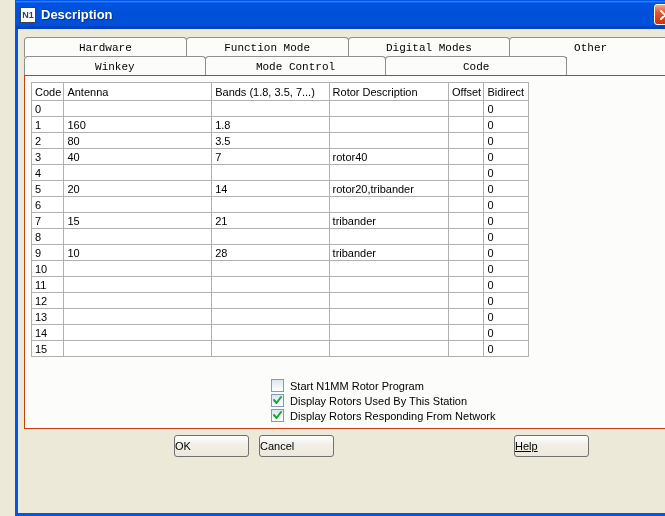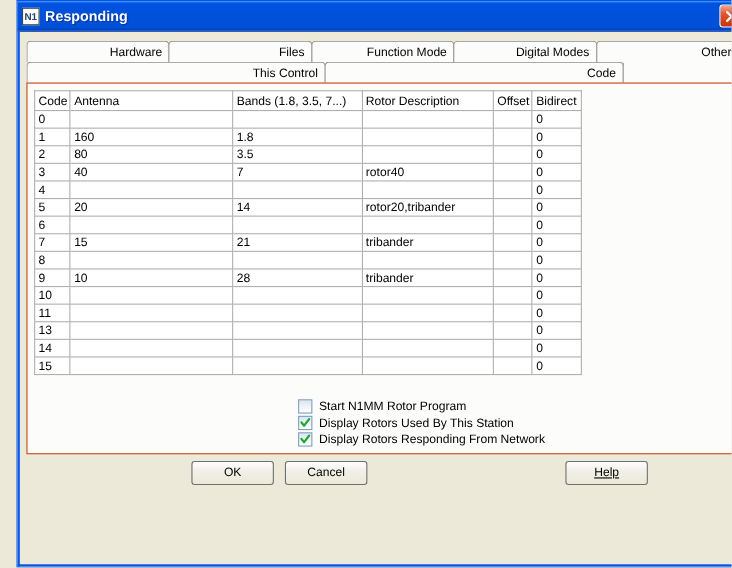--- a/index.html
+++ b/index.html
@@ -58,25 +58,26 @@
   
   .tabs-wrap { position: relative; margin-top: 2px; }
   .tabrow { display: flex; }
   .tab {
     height: 20px;
     border: 1px solid #8f8f8f;
     border-bottom: none;
     background: #fcfcfa;
     border-top-left-radius: 4px;
     border-top-right-radius: 4px;
-    display: flex; align-items: center; justify-content: flex-end;
+    display: flex; align-items: center; justify-content: center;
     padding: 0 6px;
     margin-right: -1px;
     position: relative;
     color: #000;
+    font-family: Liberation Mono, monospace;
   }
   .tabrow.row1 .tab { flex: 1; }
   .tabrow.row2 .tab { flex: 1; margin-top: -1px; }
   .tab.active {
     background: #fcfcfa;
     z-index: 3;
     box-shadow: inset 0 2px 0 #f2c261;
   }
   .tab.active span { position: relative; }
   .tab.active span::after {
@@ -144,65 +145,65 @@
     display: flex;
     padding: 6px 0 2px 0;
     justify-content: flex-start;
     gap: 10px;
   }
   .btn {
     width: 75px; height: 22px;
     border: 1px solid #707070;
     border-radius: 3px;
     background: linear-gradient(to bottom, #fff 0%, #f1f0e8 40%, #ece9d8 100%);
-    display: flex; align-items: center; justify-content: center;
+    display: flex; align-items: center; 
     color: #000;
   }
   .btn.help { text-decoration: underline; }
   .btnspacer1 { width: 140px; }
   .btnspacer2 { flex: 1; max-width: 160px; }
 </style>
 </head>
 <body>
 
 <div class="window">
 
   <div class="titlebar">
     <div class="app-icon">N1</div>
-    <div class="title-text">Responding</div>
+    <div class="title-text">Description</div>
     <div class="close-btn">
       <svg viewBox="0 0 10 10">
         <path d="M1 1 L9 9 M9 1 L1 9" stroke="#fff" stroke-width="2" stroke-linecap="round" fill="none"></path>
       </svg>
     </div>
   </div>
 
   <div class="client">
 
     <div class="tabs-wrap">
       <div class="tabrow row1" id="tabrow1">
           <div class="tab">
             <span>Hardware</span>
           </div>
           <div class="tab">
-            <span>Files</span>
-          </div>
-          <div class="tab">
             <span>Function Mode</span>
           </div>
           <div class="tab">
             <span>Digital Modes</span>
           </div>
           <div class="tab">
             <span>Other</span>
           </div>
         </div>
       <div class="tabrow row2" id="tabrow2">
           <div class="tab">
-            <span>This Control</span>
+            <span>Winkey</span>
+          </div>
+          <div class="tab">
+            <span>Mode Control</span>
           </div>
           <div class="tab">
             <span>Code</span>
           </div>
           <div style="flex: 0 0 105px; border-left: 1px solid rgb(143, 143, 143); border-image: initial; border-top: none; border-right: none; border-bottom: none; margin-top: -1px; background: rgb(252, 252, 250);"></div>
         </div>
 
       <div class="tabpage">
 
         <table class="grid">
@@ -315,20 +316,28 @@
               </tr>
               <tr>
                 <td>11</td>
                 <td></td>
                 <td></td>
                 <td></td>
                 <td></td>
                 <td>0</td>
               </tr>
               <tr>
+                <td>12</td>
+                <td></td>
+                <td></td>
+                <td></td>
+                <td></td>
+                <td>0</td>
+              </tr>
+              <tr>
                 <td>13</td>
                 <td></td>
                 <td></td>
                 <td></td>
                 <td></td>
                 <td>0</td>
               </tr>
               <tr>
                 <td>14</td>
                 <td></td>

